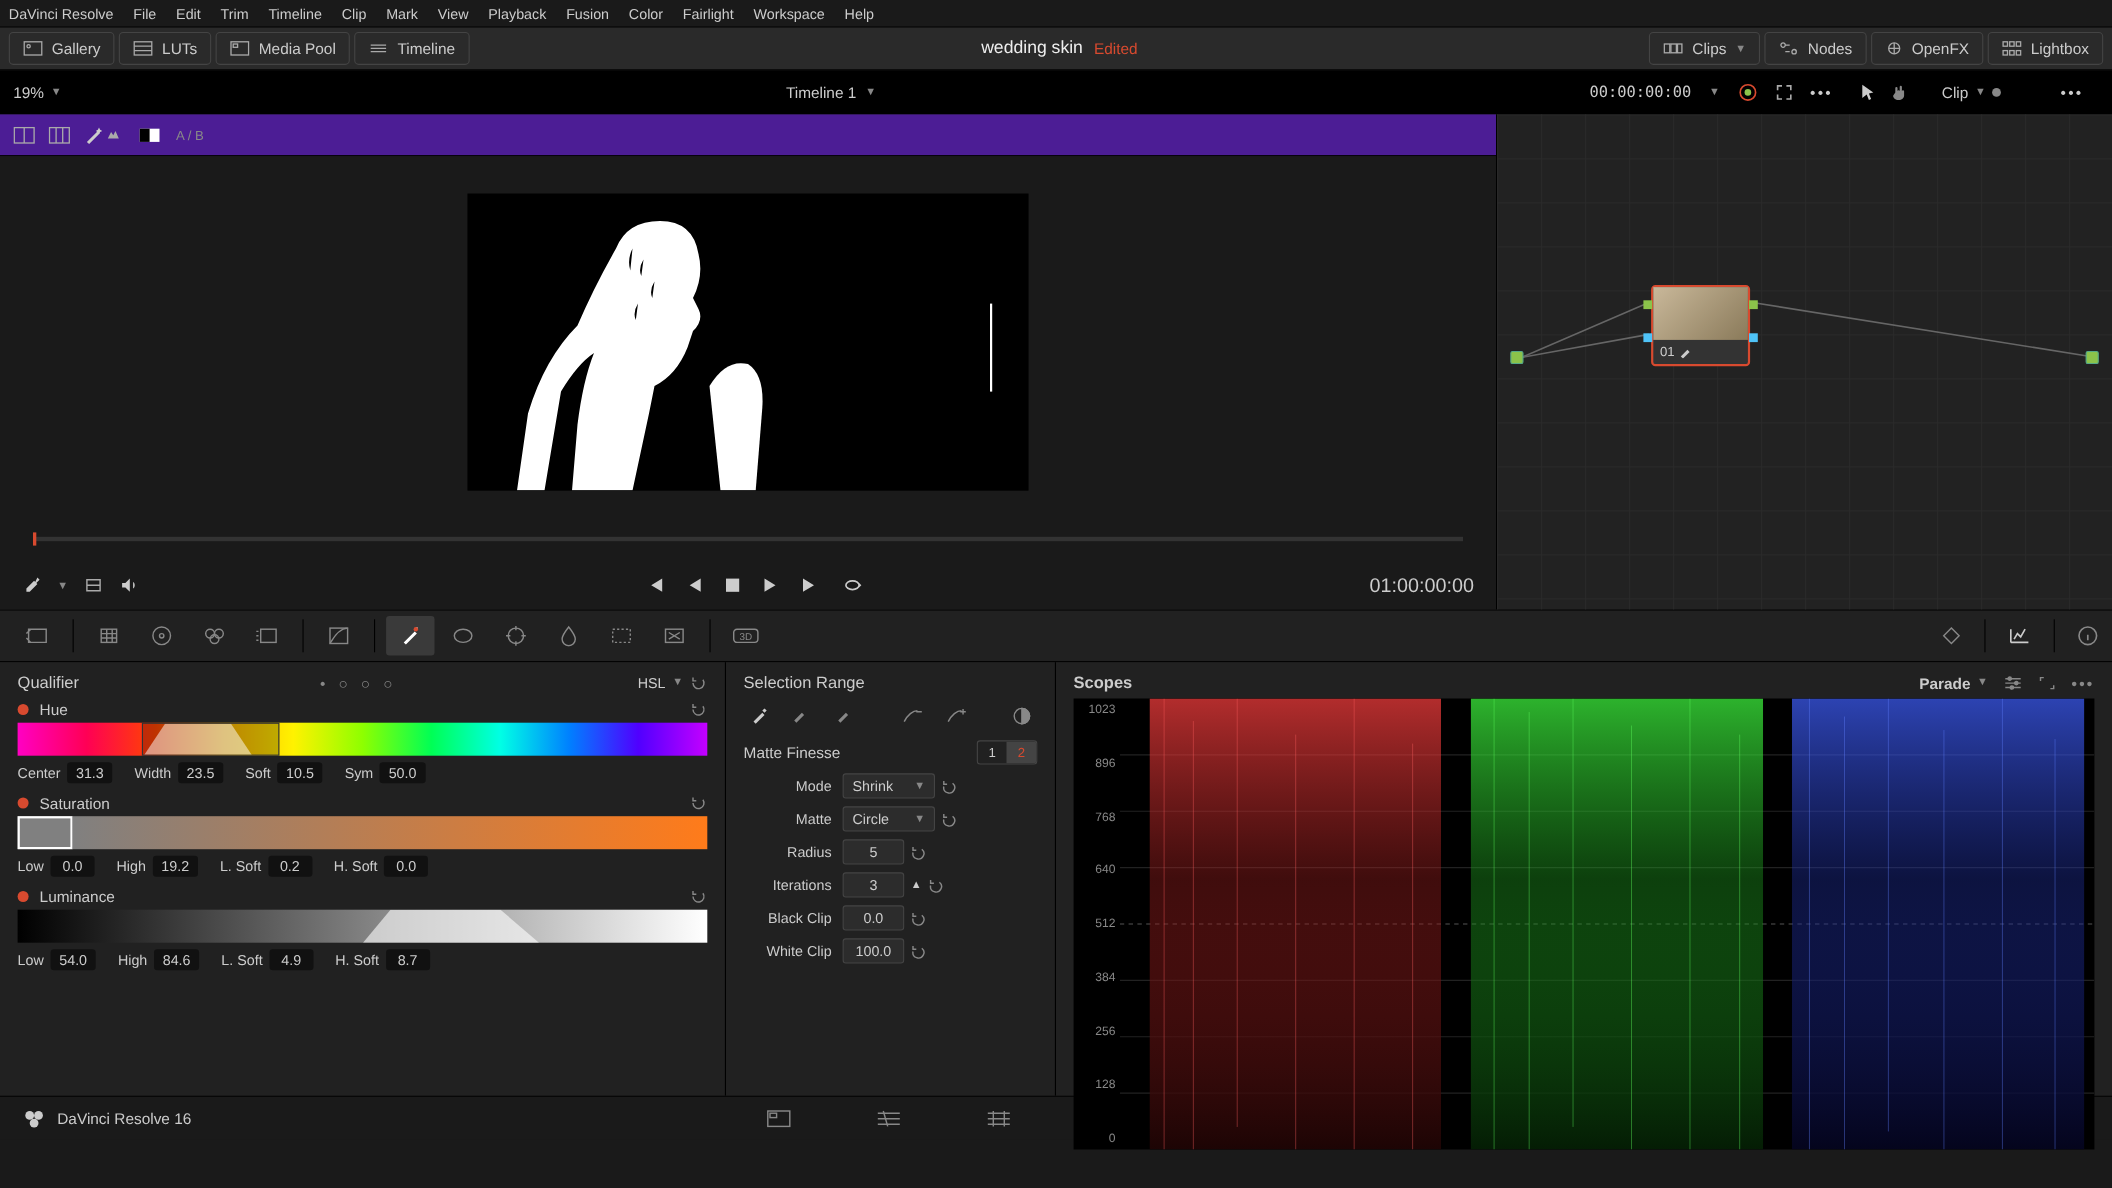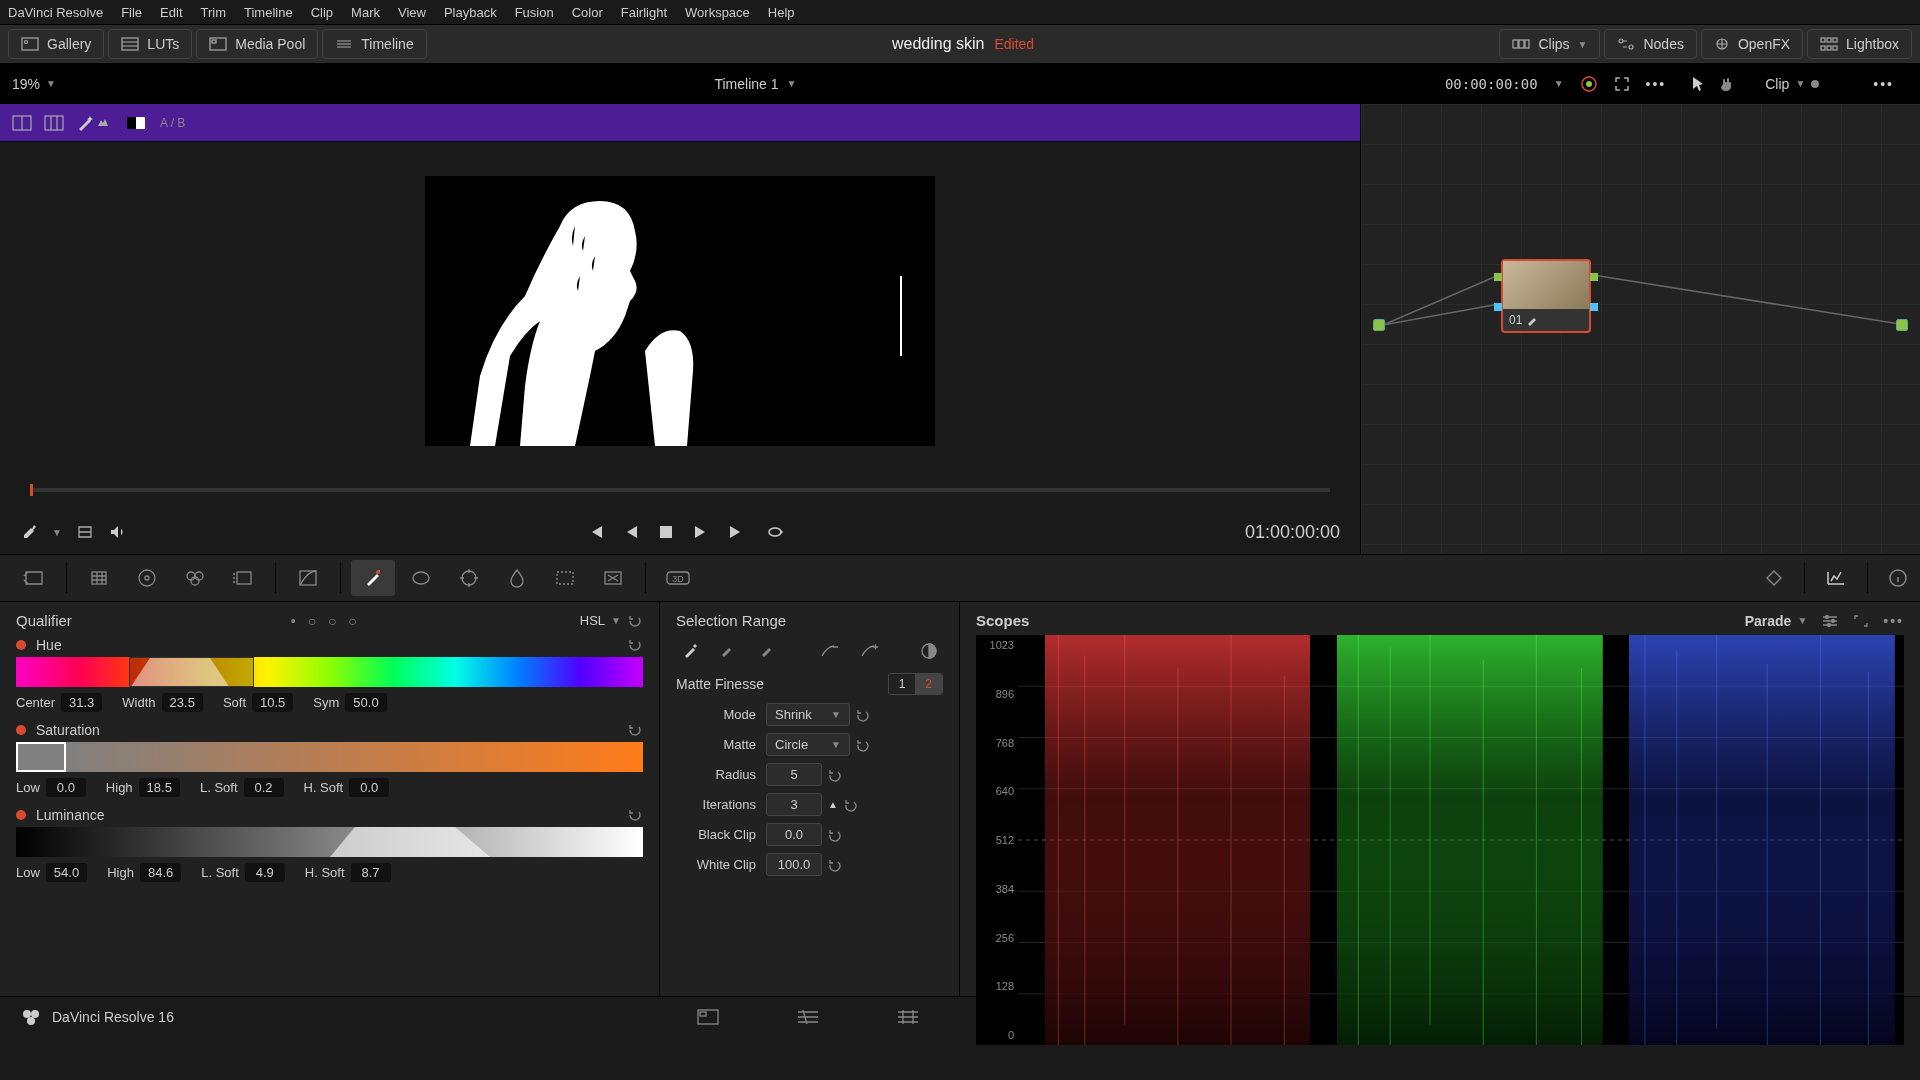--- a/index.html
+++ b/index.html
@@ -498,21 +498,21 @@
         <div class="sat-gray"></div>
           <div class="sat-grad"></div>
       </div>
       <div class="params">
         <div class="param">
             <span>Low</span>
             <span class="param-val">0.0</span>
           </div>
         <div class="param">
             <span>High</span>
-            <span class="param-val">18.5</span>
+            <span class="param-val">19.2</span>
           </div>
         <div class="param">
             <span>L. Soft</span>
             <span class="param-val">0.2</span>
           </div>
         <div class="param">
             <span>H. Soft</span>
             <span class="param-val">0.0</span>
           </div>
       </div>

